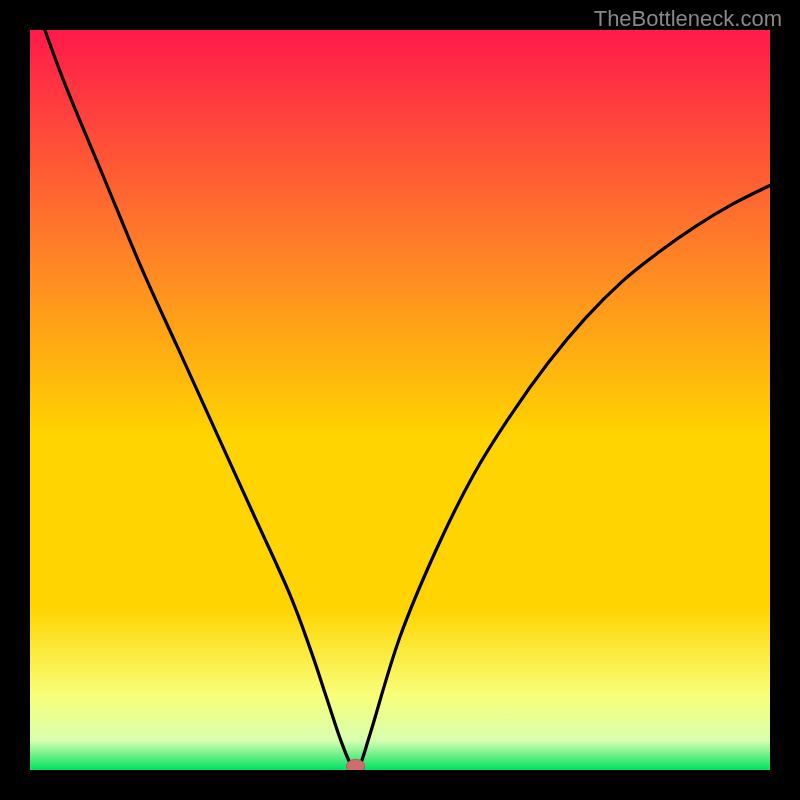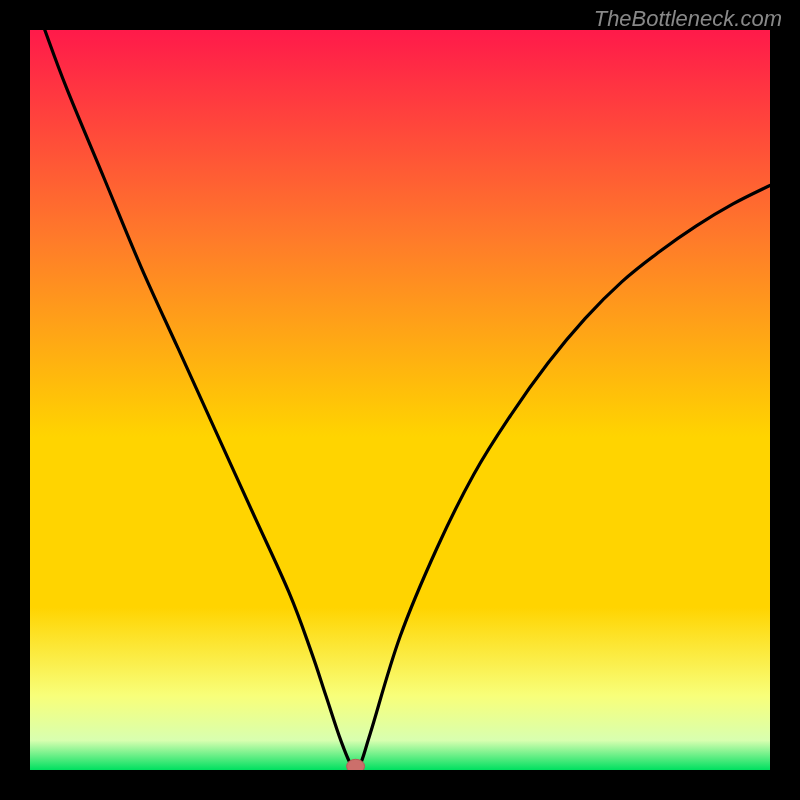--- a/index.html
+++ b/index.html
@@ -12,21 +12,20 @@
     font-family: Arial, sans-serif;
   }
   .watermark {
     position: absolute;
     top: 6px;
     right: 18px;
     color: #888;
     font-size: 22px;
     font-weight: 500;
     z-index: 10;
-    font-style: italic;
   }
   .plot-frame {
     position: absolute;
     left: 30px;
     top: 30px;
     width: 740px;
     height: 740px;
     background: #000;
   }
   .plot-area {

